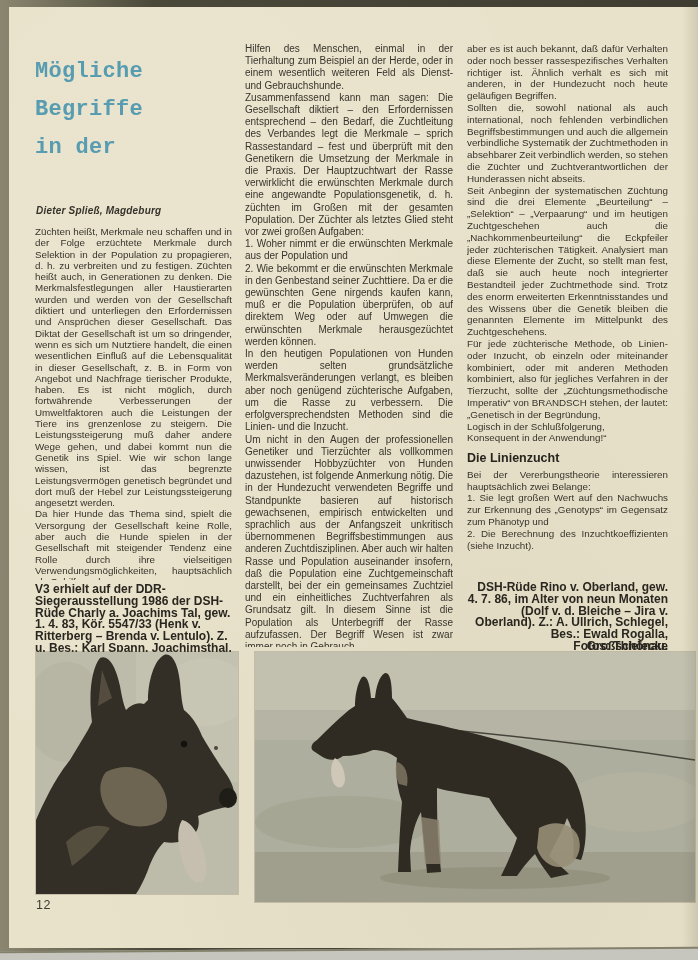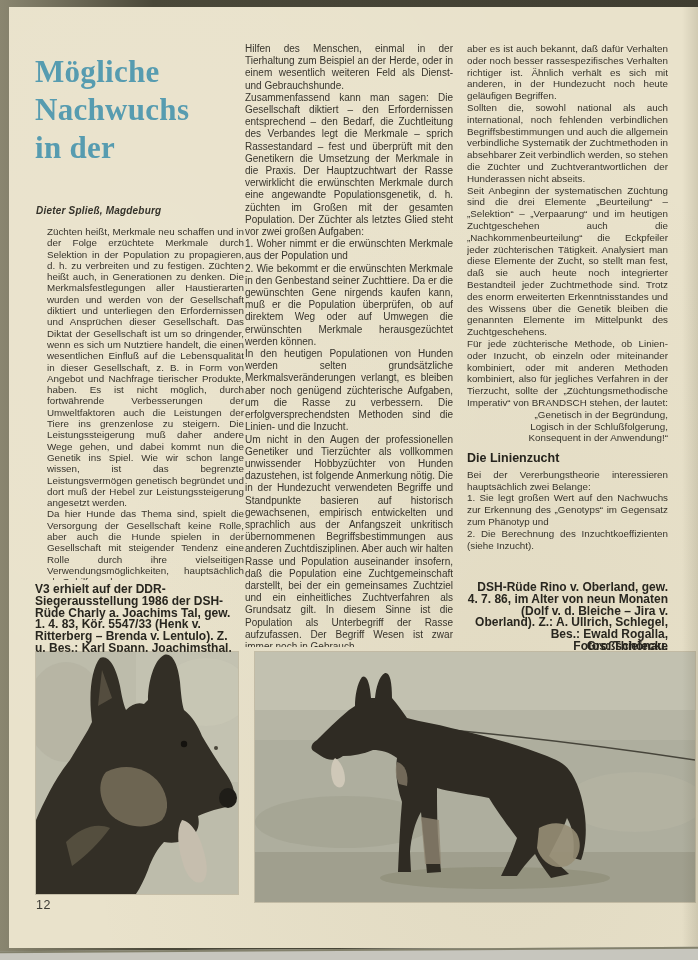--- a/index.html
+++ b/index.html
@@ -23,36 +23,36 @@
     background:linear-gradient(to right, rgba(0,0,0,0), rgba(100,95,70,0.18));
     pointer-events:none;
   }
   .bed{
     position:absolute;left:-6px;width:712px;top:949px;height:16px;
     background:#c7c6be;transform:rotate(-0.35deg);
     border-top:2px solid #83816c;
   }
   .title{
     position:absolute;left:26px;top:46px;width:210px;
-    font-family:Liberation Serif, serif;font-weight:700;
-    font-size:31px;line-height:38px;color:#579cb0;letter-spacing:0.3px;
+    font-family:Liberation Mono, monospace;font-weight:700;
+    font-size:22px;line-height:38px;color:#579cb0;letter-spacing:0.3px;
   }
   .author{
     position:absolute;left:27px;top:198px;width:210px;
     font-style:italic;font-weight:700;font-size:10px;color:#35332b;letter-spacing:0.2px;
   }
   .bodytext{color:#37342c;text-align:justify;}
   .bodytext p{margin:0;}
   .col1{position:absolute;left:26px;top:219px;width:197px;height:354px;overflow:hidden;
-        font-size:9.8px;line-height:11.3px;margin-left:12px;}
+        font-size:9.8px;line-height:11.3px;}
   .col2{position:absolute;left:236px;top:36px;width:208px;height:604px;overflow:hidden;
         font-size:10px;line-height:12.2px;}
   .col3{position:absolute;left:458px;top:36px;width:201px;height:538px;overflow:hidden;
         font-size:9.8px;line-height:11.8px;}
-  .quote div{text-align:right;}
+  .quote div{text-align:left;}
   .sechead{font-weight:700;font-size:12.5px;margin:9px 0 4px;text-align:left;color:#26241d;}
   .cap{
     font-weight:700;font-size:12px;line-height:11.8px;color:#28261f;text-align:left;
   }
   .cap1{position:absolute;left:26px;top:577px;width:198px;}
   .cap3{position:absolute;left:458px;top:575px;width:201px;text-align:right;}
   .credit{position:absolute;right:0;bottom:0;font-weight:700;}
   .photo{position:absolute;box-shadow:0 0 0 1px rgba(90,85,65,0.25);}
   .photoL{left:27px;top:645px;width:202px;height:242px;}
   .photoR{left:246px;top:645px;width:440px;height:250px;}
@@ -62,21 +62,21 @@
   }
 </style>
 </head>
 <body>
 
 <div class="scan">
   <div class="page">
 
     <div class="title">
       <div>Mögliche</div>
-      <div>Nachwuchs</div>
+      <div>Begriffe</div>
       <div>in der</div>
     </div>
 
     <div class="author">Dieter Spließ, Magdeburg</div>
 
     <div class="col1 bodytext">
       <p>Züchten heißt, Merkmale neu schaffen und in der Folge erzüchtete Merkmale durch Selektion in der Population zu propagieren, d. h. zu verbreiten und zu festigen. Züchten heißt auch, in Generationen zu denken. Die Merkmalsfestlegungen aller Haustierarten wurden und werden von der Gesellschaft diktiert und unterliegen den Erfordernissen und Ansprüchen dieser Gesellschaft. Das Diktat der Gesellschaft ist um so dringender, wenn es sich um Nutztiere handelt, die einen wesentlichen Einfluß auf die Lebensqualität in dieser Gesellschaft, z. B. in Form von Angebot und Nachfrage tierischer Produkte, haben. Es ist nicht möglich, durch fortwährende Verbesserungen der Umweltfaktoren auch die Leistungen der Tiere ins grenzenlose zu steigern. Die Leistungssteigerung muß daher andere Wege gehen, und dabei kommt nun die Genetik ins Spiel. Wie wir schon lange wissen, ist das begrenzte Leistungsvermögen genetisch begründet und dort muß der Hebel zur Leistungssteigerung angesetzt werden.</p>
       <p>Da hier Hunde das Thema sind, spielt die Versorgung der Gesellschaft keine Rolle, aber auch die Hunde spielen in der Gesellschaft mit steigender Tendenz eine Rolle durch ihre vielseitigen Verwendungsmöglichkeiten, hauptsächlich als Gehilfen oder</p>
     </div>
 

